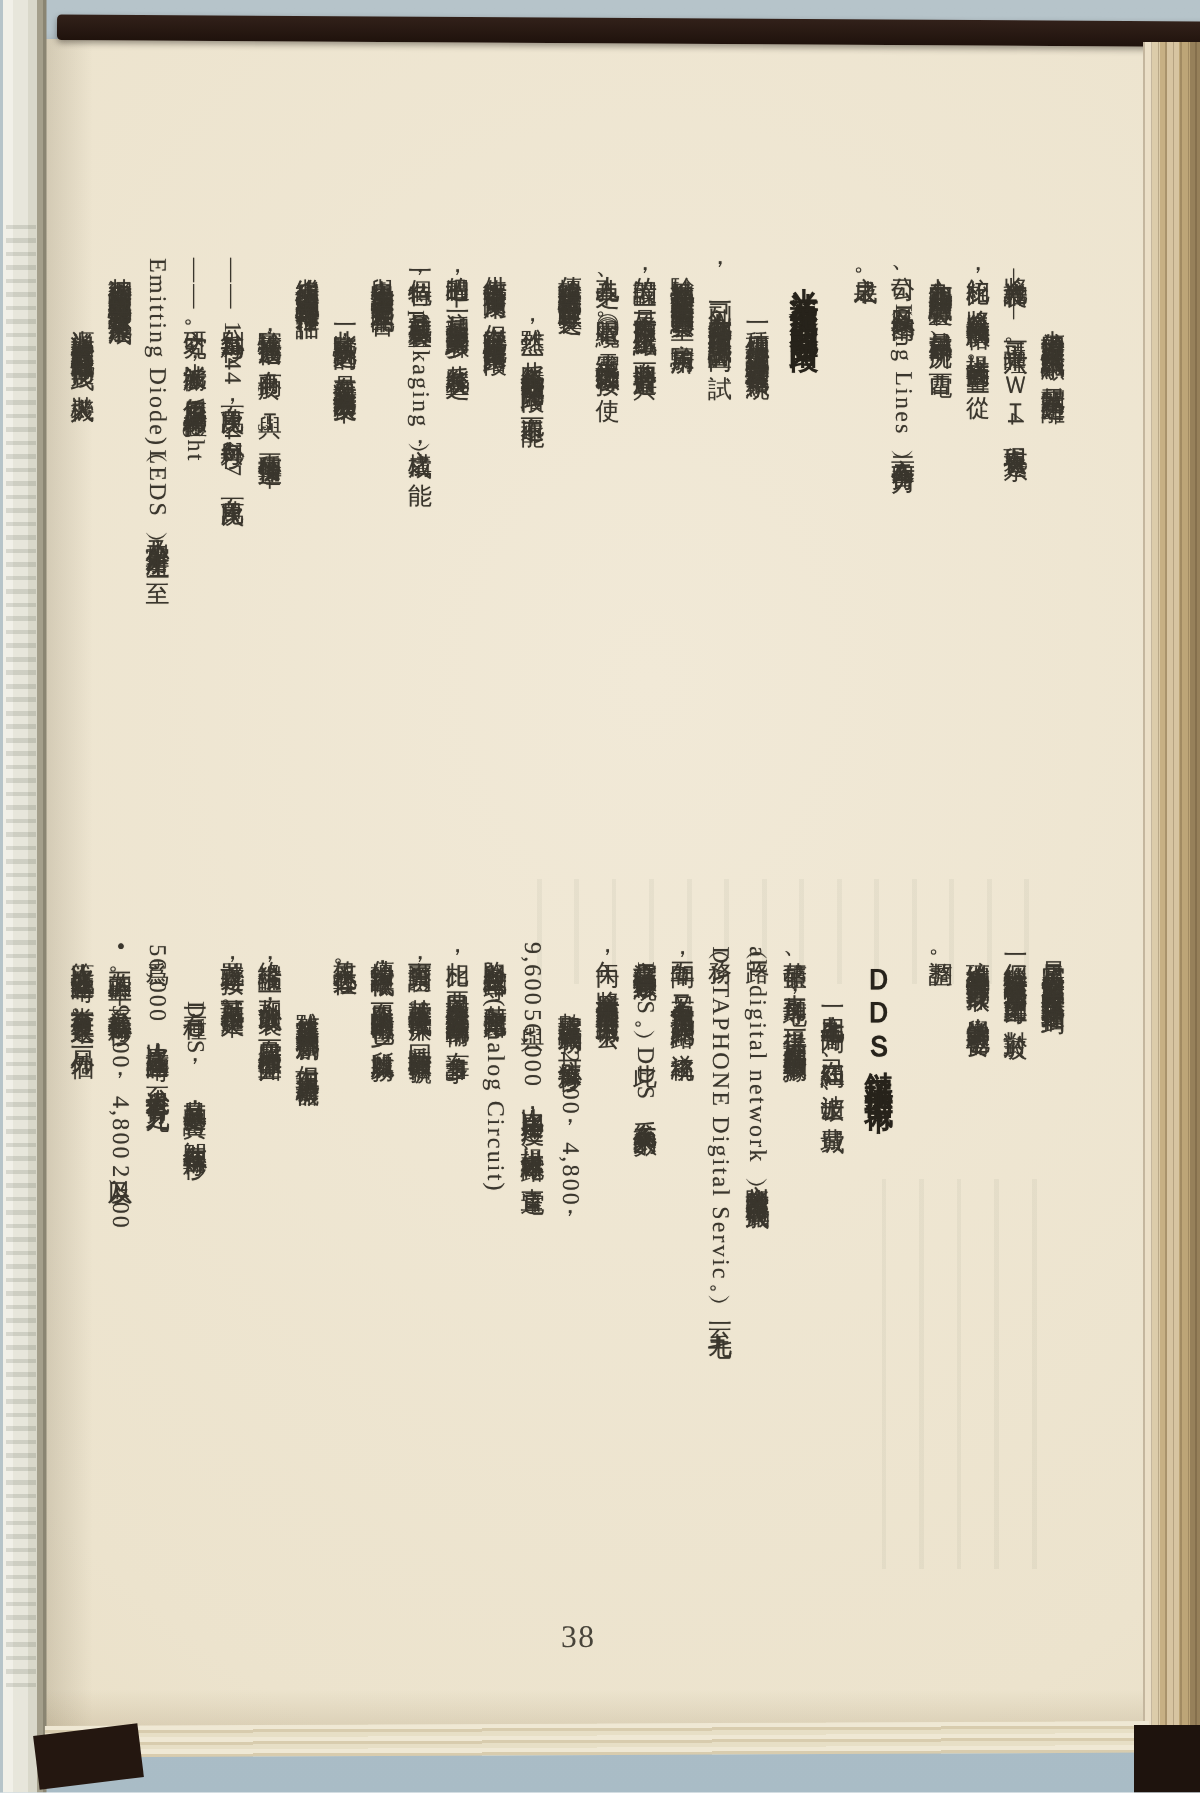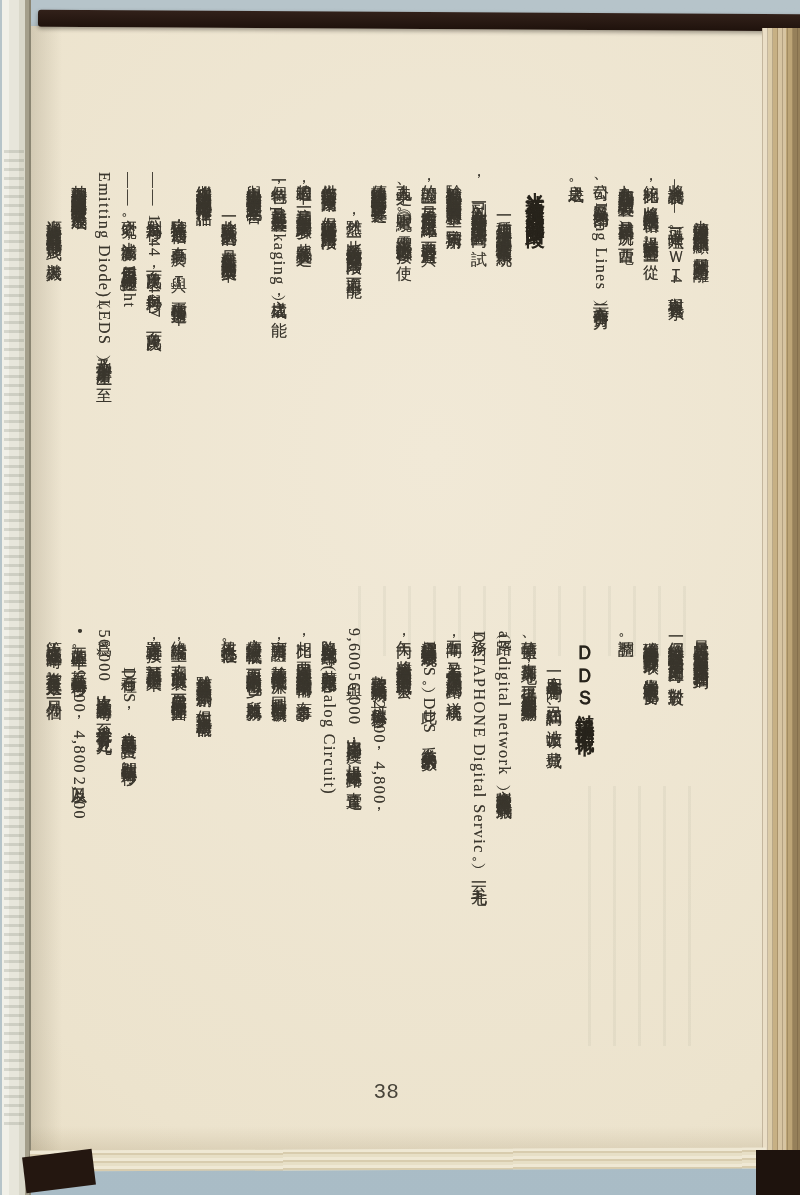--- a/index.html
+++ b/index.html
@@ -44,21 +44,21 @@
   .tblock{position:absolute;left:64px;width:650px;height:418px;
     writing-mode:vertical-rl;text-orientation:mixed;
     font-size:16px;letter-spacing:1.45px;color:#3a362d;
     text-shadow:0 0 .5px rgba(58,54,45,.55);}
   .tblock.top{top:172px;}
   .tblock.bottom{top:628px;height:420px;}
   .tblock .col{line-height:25px;white-space:nowrap;}
   .tblock .col.heading{font-weight:bold;font-size:19px;line-height:30px;letter-spacing:3.5px;
     color:#27231b;margin-block-start:14px;margin-block-end:3px;padding-top:4px;}
   .page-number{position:absolute;left:374px;top:1079px;font-size:21px;color:#48443a;
-    font-family:Liberation Sans, sans-serif;letter-spacing:1px;}
+    font-family:Liberation Serif, serif;letter-spacing:1px;}
 </style>
 </head>
 <body>
 
 <div class="scene">
   <div class="green-edge"></div>
   <div class="page">
     <div class="ghost g1"></div>
     <div class="ghost g2"></div>
   </div>

